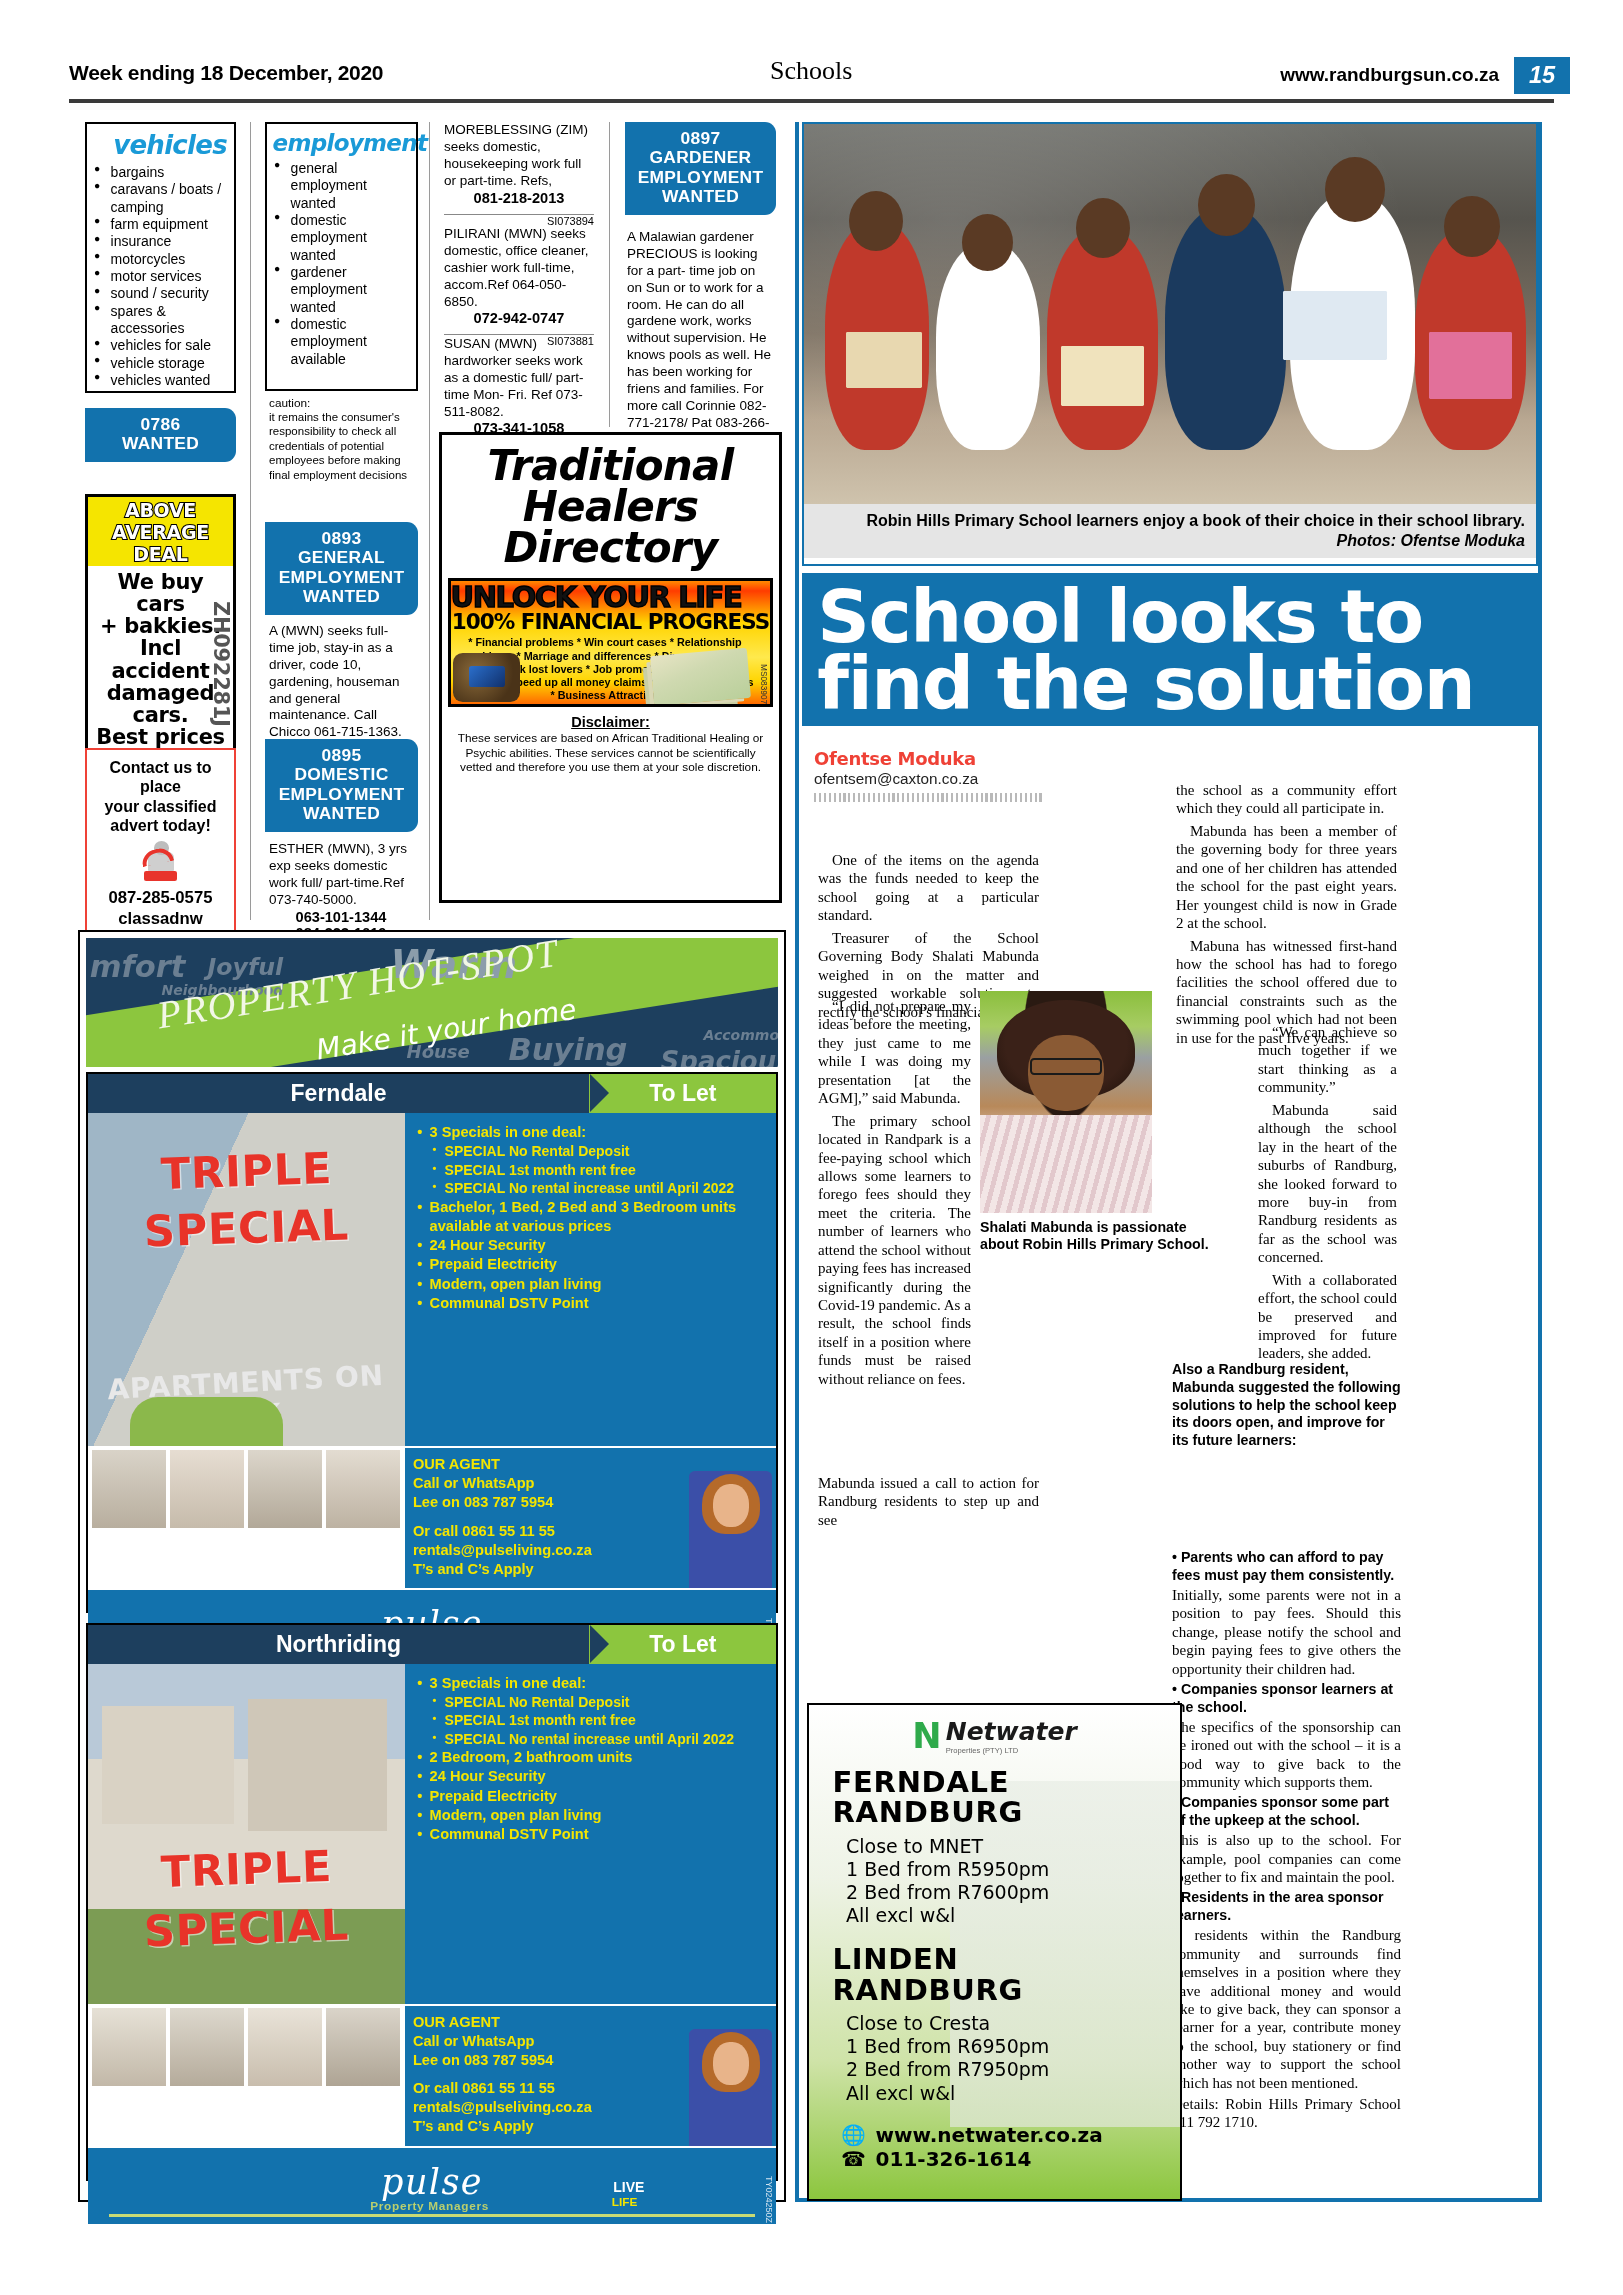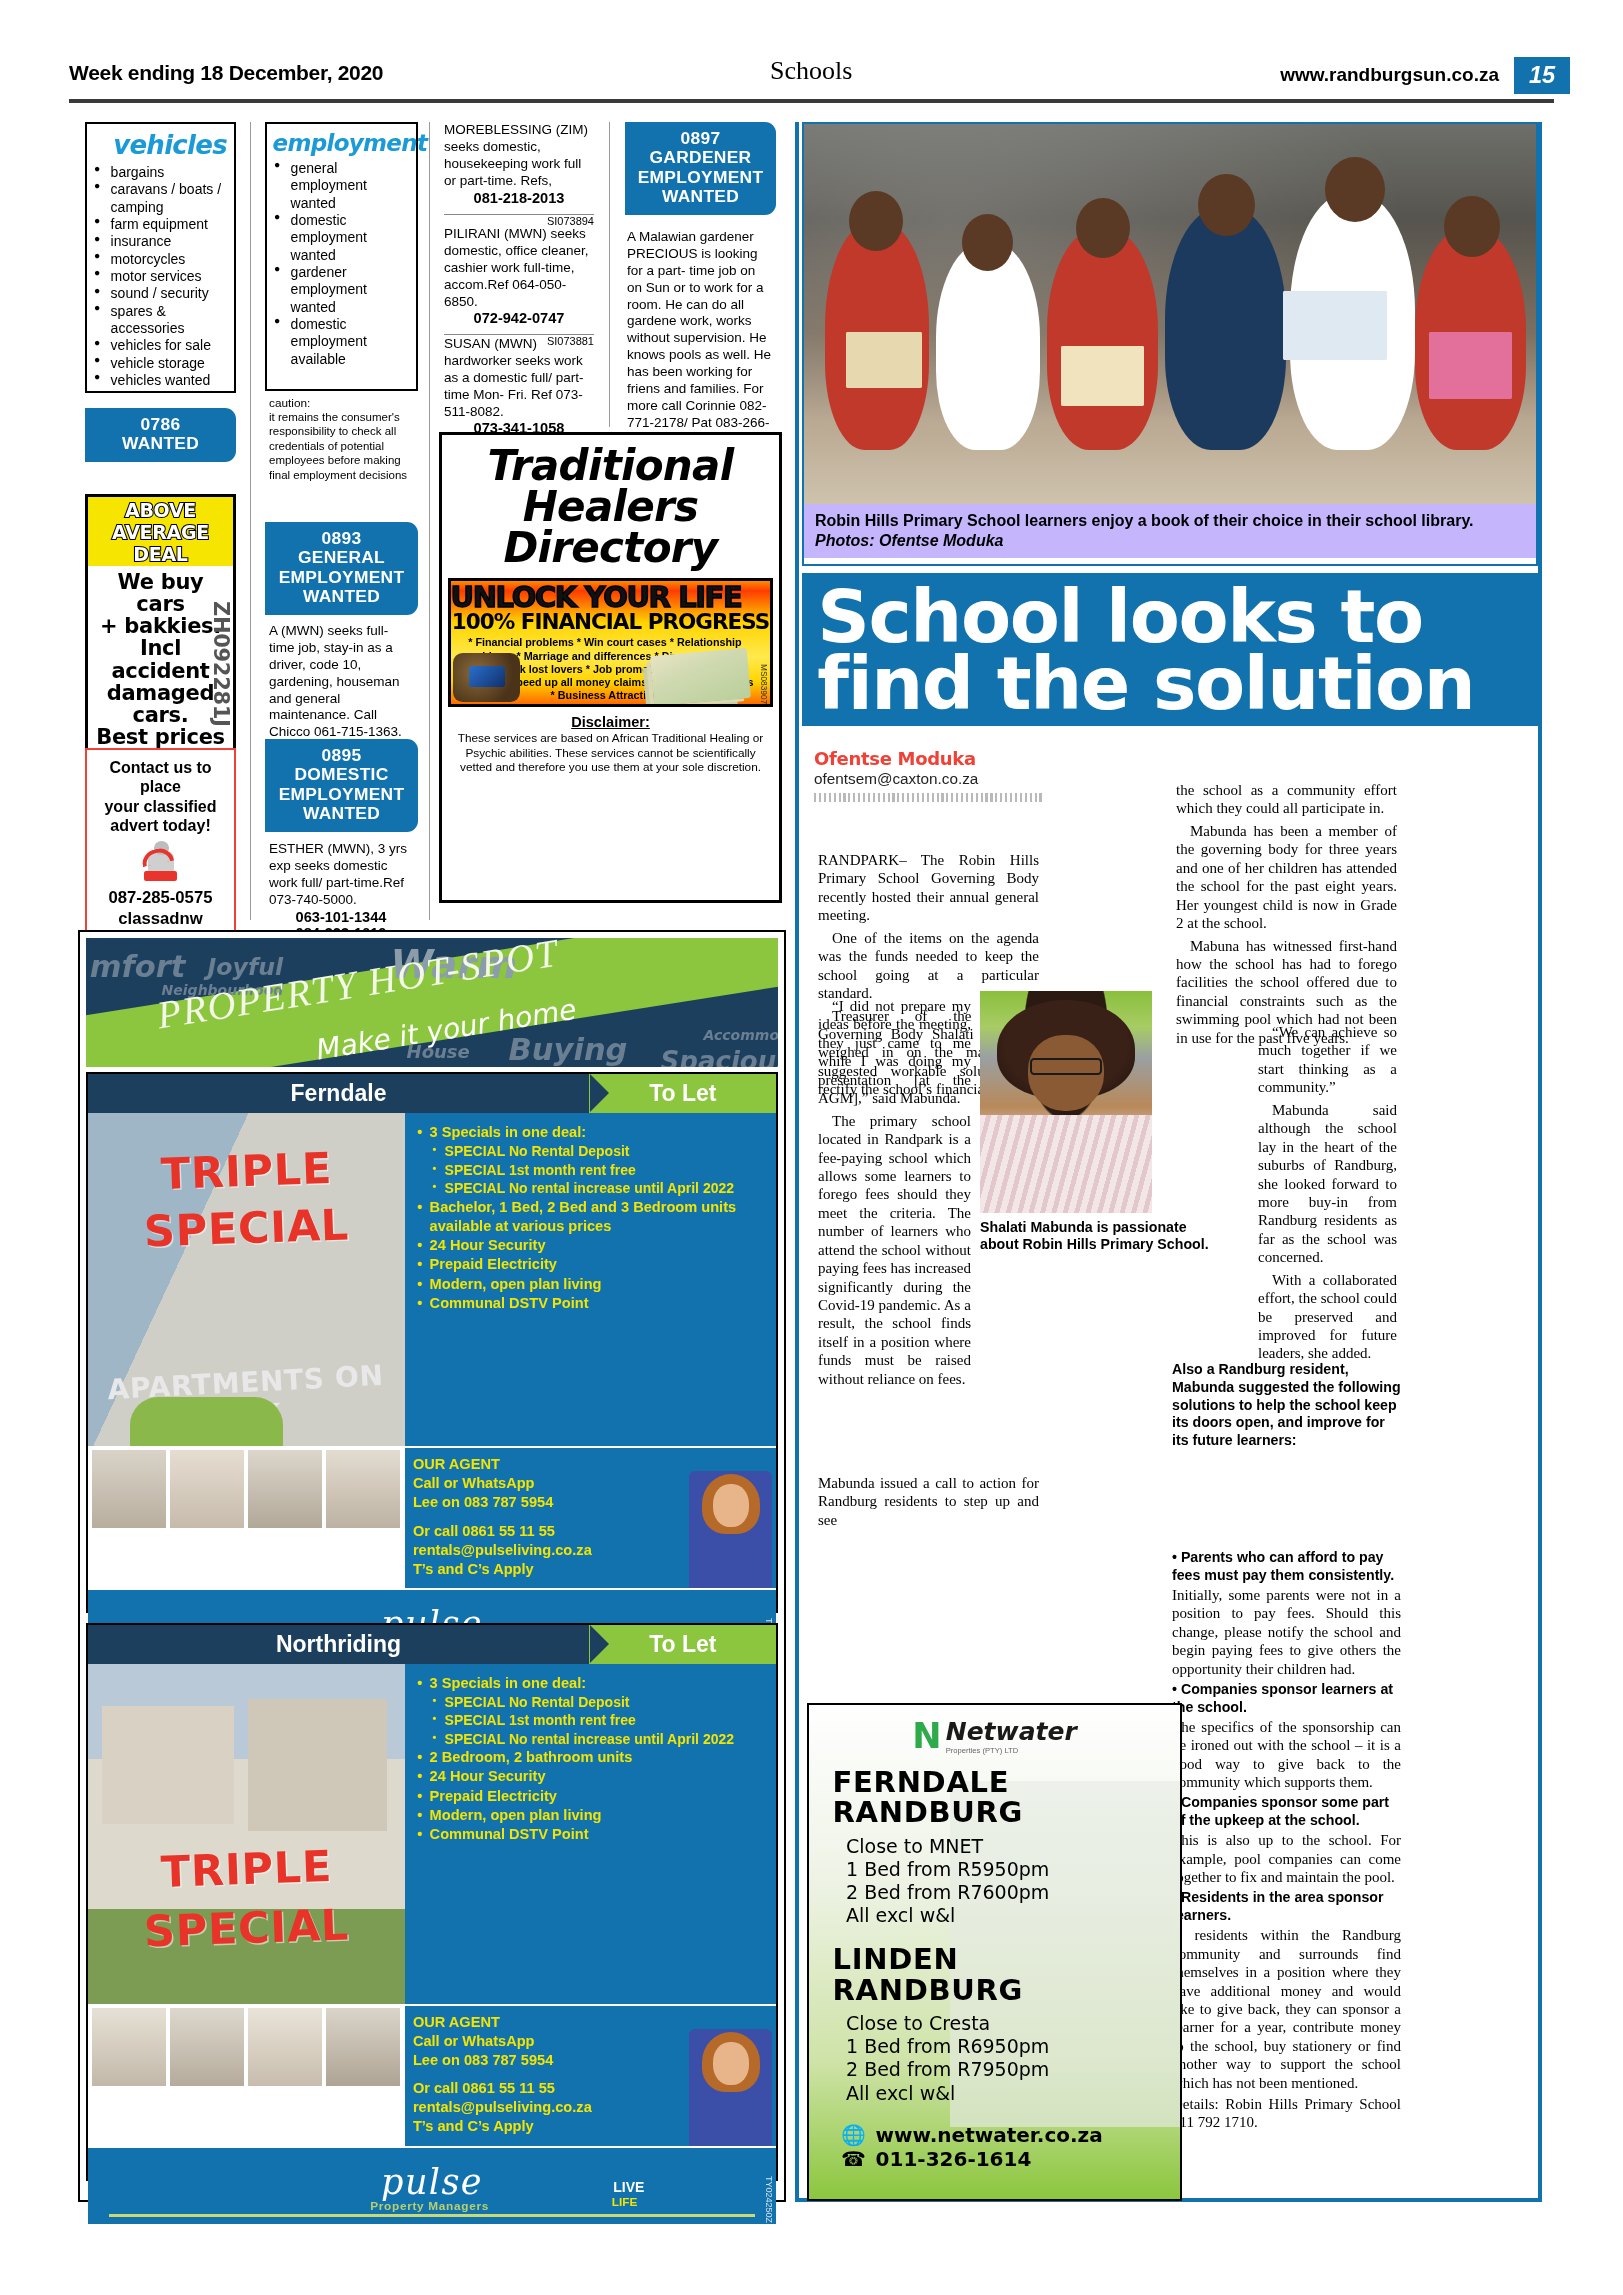--- a/index.html
+++ b/index.html
@@ -199,21 +199,21 @@
   }
   .lib-photo {
     background:
       radial-gradient(ellipse at 20% 25%, rgba(255,255,255,.18), rgba(0,0,0,0) 55%),
       linear-gradient(180deg,#6e6f6a 0%, #56544e 25%, #7b6f60 55%, #b9a892 78%, #cfc3ad 100%);
     position:relative; overflow:hidden;
   }
   .kid { position:absolute; border-radius:46% 46% 38% 38%; }
   .kid .hd { position:absolute; border-radius:50%; background:#5a3a24; }
   .book { position:absolute; border-radius:1.4px; }
-  .caption-bar { background:#c4b5fd; padding:7px 11px 8.3px; }
+  .caption-bar { background:#e5e5e5; padding:7px 11px 8.3px;text-align:right; }
   .caption-bar p {
     font-size:16px; font-weight:bold; line-height:1.22; color:#000;
     font-family:"Liberation Sans", sans-serif;
   }
   .caption-bar em { font-style:italic; }
 
   
   .headline {
     background:#1272ad; color:#fff;
   }
@@ -620,21 +620,20 @@
   </h1>
 </div>
 
 <div class="box" style="left:814px; top:748px; width:229px;">
   <div class="byline-name">Ofentse Moduka</div>
   <div class="byline-mail">ofentsem@caxton.co.za</div>
   <div class="byline-rule"></div>
 </div>
 
 <div class="box body-col" style="left:814px; top:847px; width:229px;">
-  <p class="noind">RANDPARK– The Robin Hills Primary School Governing Body recently hosted their annual general meeting.</p>
   <p>One of the items on the agenda was the funds needed to keep the school going at a particular standard.</p>
   <p>Treasurer of the School Governing Body Shalati Mabunda weighed in on the matter and suggested workable solutions to rectify the school’s financial deficit.</p>
 </div>
 <div class="box body-col" style="left:814px; top:993px; width:161px;">
   <p>“I did not prepare my ideas before the meeting, they just came to me while I was doing my presentation [at the AGM],” said Mabunda.</p>
   <p>The primary school located in Randpark is a fee-paying school which allows some learners to forego fees should they meet the criteria. The number of learners who attend the school without paying fees has increased significantly during the Covid-19 pandemic. As a result, the school finds itself in a position where funds must be raised without reliance on fees.</p>
 </div>
 <div class="box body-col" style="left:814px; top:1470px; width:229px;">
   <p class="noind">Mabunda issued a call to action for Randburg residents to step up and see</p>
 </div>

